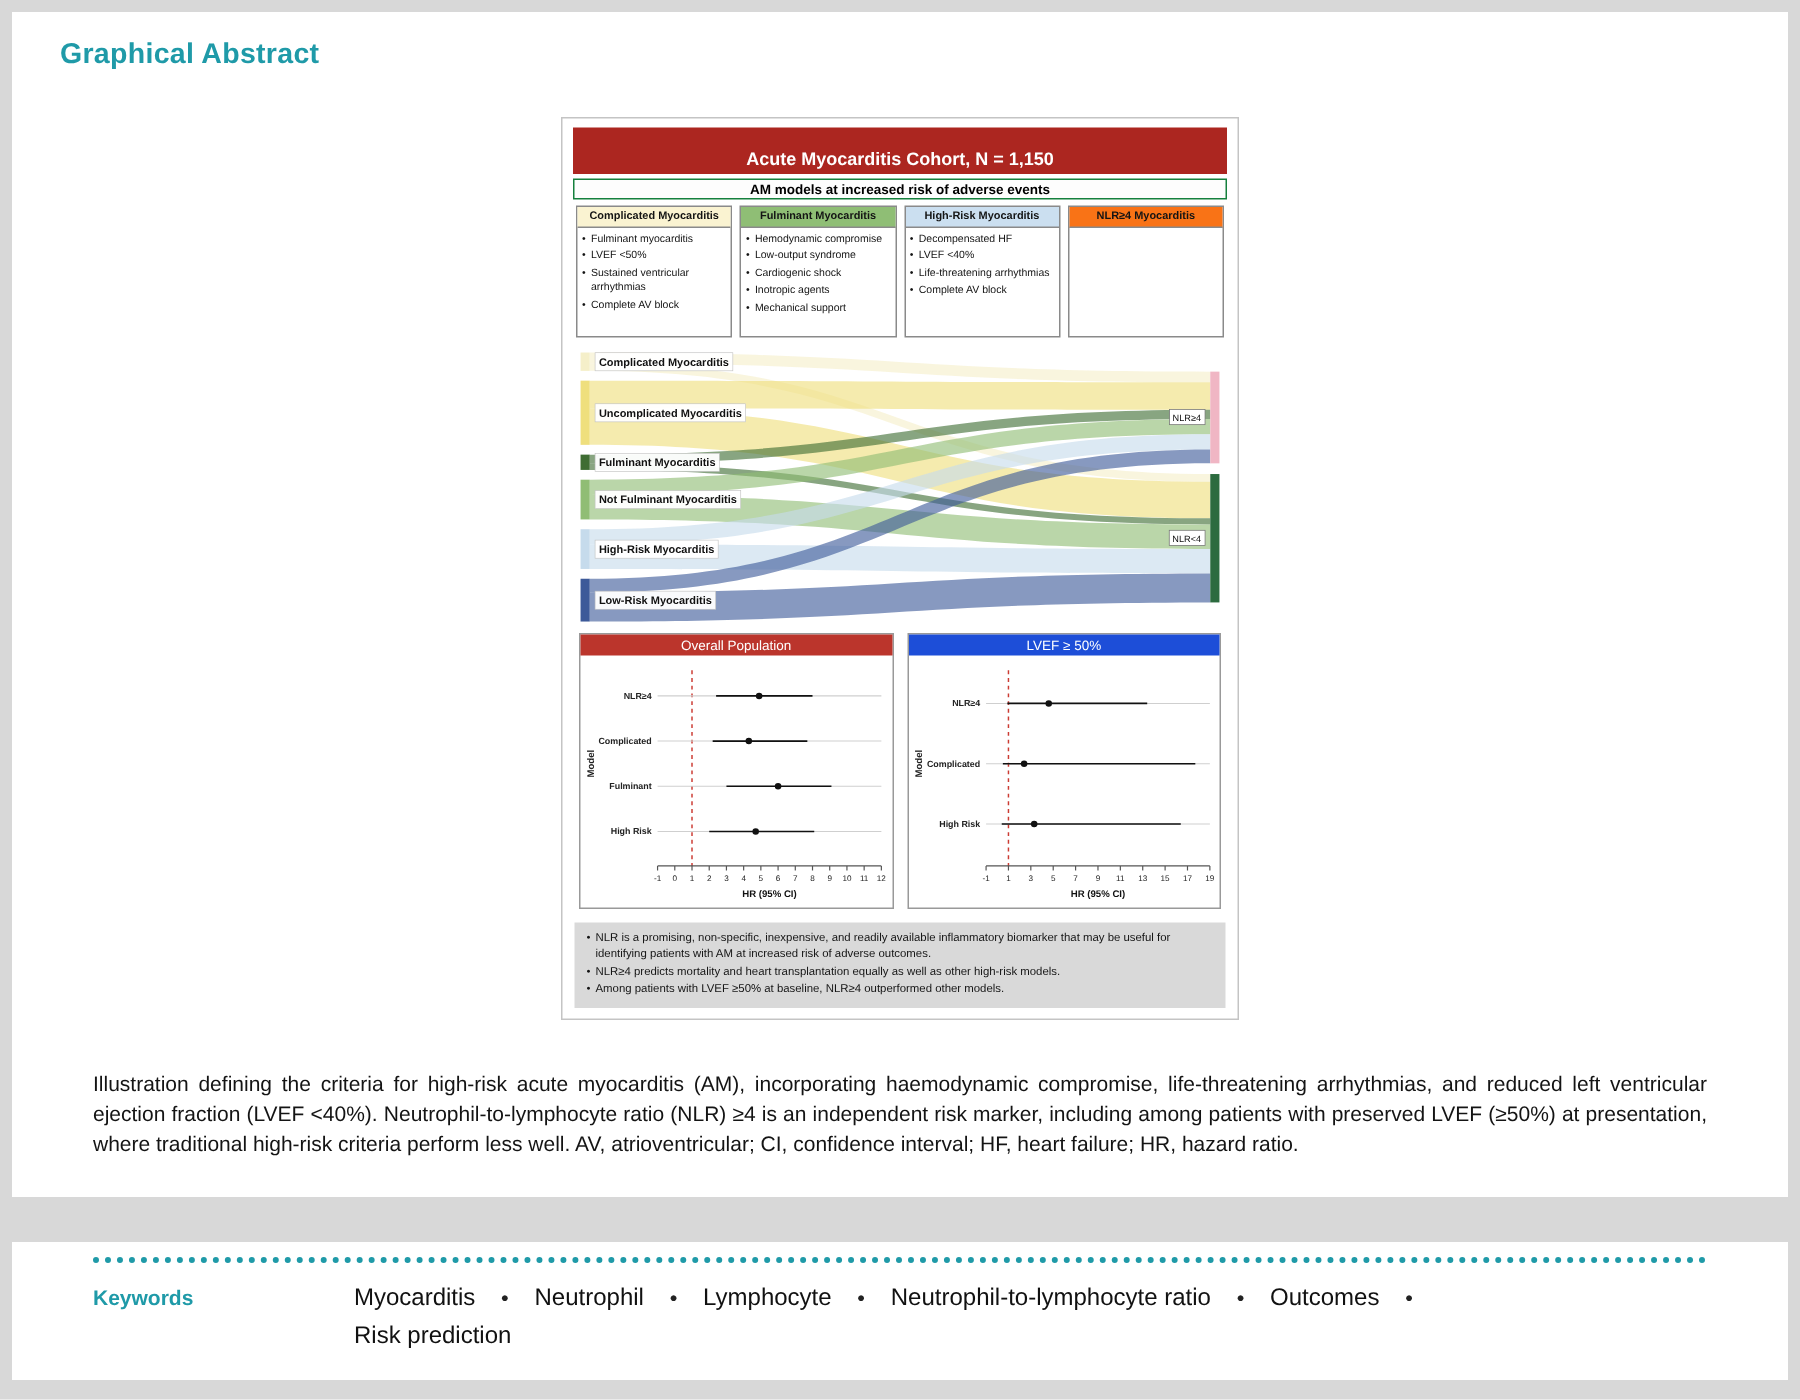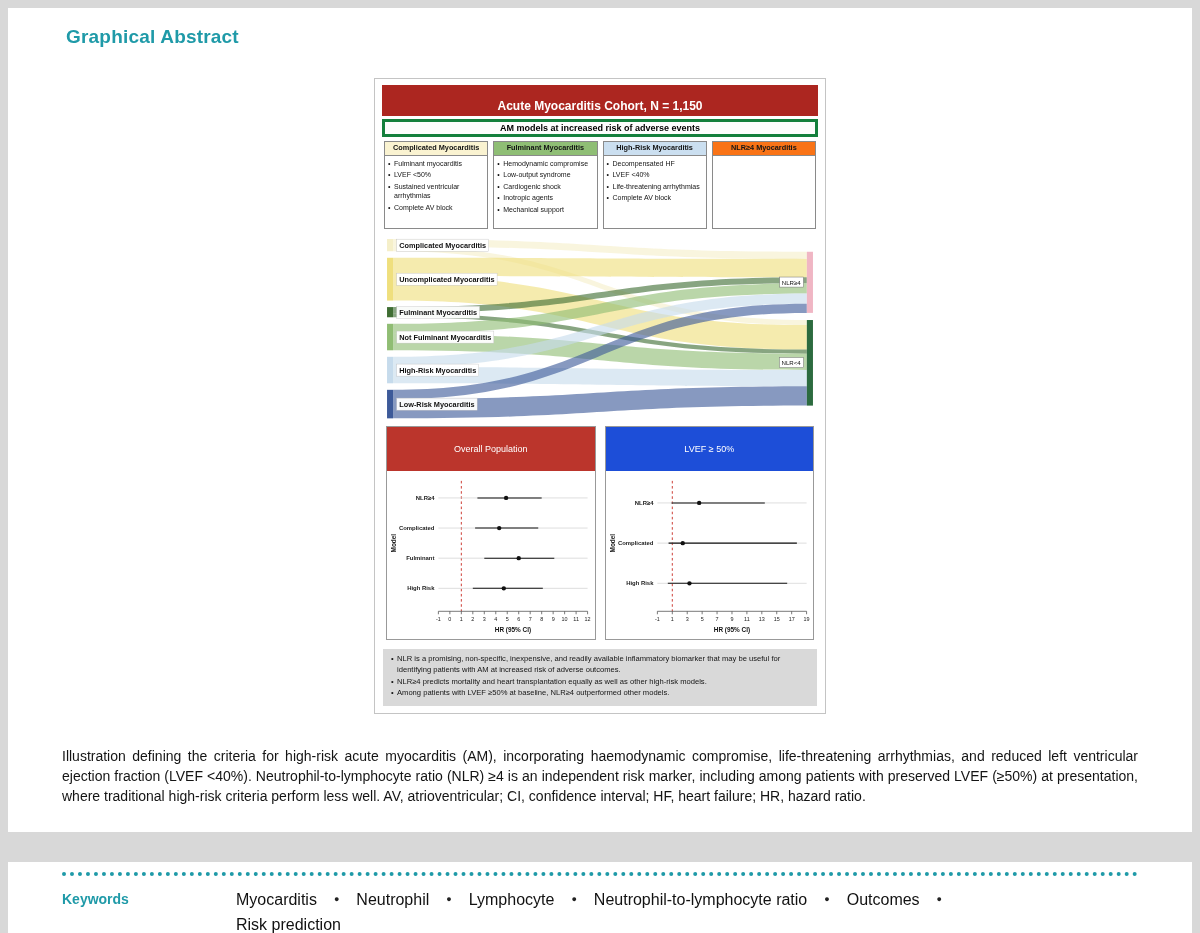--- a/index.html
+++ b/index.html
@@ -7,44 +7,44 @@
   html,body{margin:0;padding:0;}
   body{
     width:1200px;height:933px;
     background:#d8d8d8;
     padding:8px;
     font-family:"Liberation Sans",sans-serif;
     color:#141414;
   }
   .card{background:#fff;}
   .card-top{padding:18px 0 26px;margin-bottom:30px;}
-  .section-title{margin:0 0 0 58px;font-size:19px;font-weight:bold;color:var(--accent);letter-spacing:.2px;}
+  .section-title{margin:0 0 0 32px;font-size:19px;font-weight:bold;color:var(--accent);letter-spacing:.2px;}
 
   
   .ga-figure{width:452px;margin:30px auto 0;border:1px solid #c4c4c4;background:#fff;padding:0 0 7px;}
   .fig-title{margin:6px 7px 0;color:#fff;font-weight:bold;font-size:12px;text-align:center;padding:14px 0 3px;background:#ac2620;}
-  .fig-subtitle{margin:3px 7px;border:3px solid #15803d;font-size:9px;font-weight:bold;text-align:center;padding:1px 0;color:#000;background:#fdfdfd;}
+  .fig-subtitle{margin:3px 7px;border:1px solid #15803d;font-size:9px;font-weight:bold;text-align:center;padding:1px 0;color:#000;background:#fdfdfd;}
 
   .criteria-row{display:flex;gap:5px;margin:4px 9px;align-items:stretch;}
   .crit-box{flex:1;border:1px solid #8a8a8a;background:#fff;display:flex;flex-direction:column;min-height:88px;}
   .crit-head{font-size:7.3px;font-weight:bold;text-align:center;padding:2px 1px;border-bottom:1px solid #8a8a8a;line-height:1.2;}
   .crit-body{flex:1;padding:3px 2px;}
   ul.bullets{list-style:none;margin:0;padding:0;font-size:7px;line-height:1.35;}
   ul.bullets li{padding-left:7px;position:relative;margin-bottom:2px;}
   ul.bullets li::before{content:"\2022";position:absolute;left:1px;}
   .ratio-body{display:flex;flex-direction:column;align-items:center;justify-content:center;gap:3px;font-size:7.5px;}
   .ratio-row{display:flex;align-items:center;gap:4px;}
   .ratio-divider{width:62px;border-top:1px solid #333;height:0;}
 
   .sankey-wrap{margin:9px 11px 2px;}
   .sankey-wrap svg{display:block;width:100%;height:auto;}
 
   .forest-row{display:flex;gap:9px;margin:7px 11px 0;}
   .forest-panel{flex:1;border:1px solid #999;background:#fff;}
-  .forest-title{color:#fff;font-size:9px;text-align:center;padding:17px 0;background:#bb352c;}
+  .forest-title{color:#fff;font-size:9px;text-align:center;padding:2px 0;background:#bb352c;}
   .forest-panel svg{display:block;width:100%;height:auto;}
 
   .fig-footer{margin:9px 8px 0;background:#d9d9d9;padding:5px 7px 6px;}
   .fig-footer ul.bullets{font-size:7.6px;line-height:1.4;}
   .fig-footer ul.bullets li{margin-bottom:1px;}
 
   .caption{margin:32px 54px 0;font-size:14px;line-height:1.43;text-align:justify;color:#141414;}
 
   
   .card-bottom{padding:10px 0 20px;min-height:78px;}

